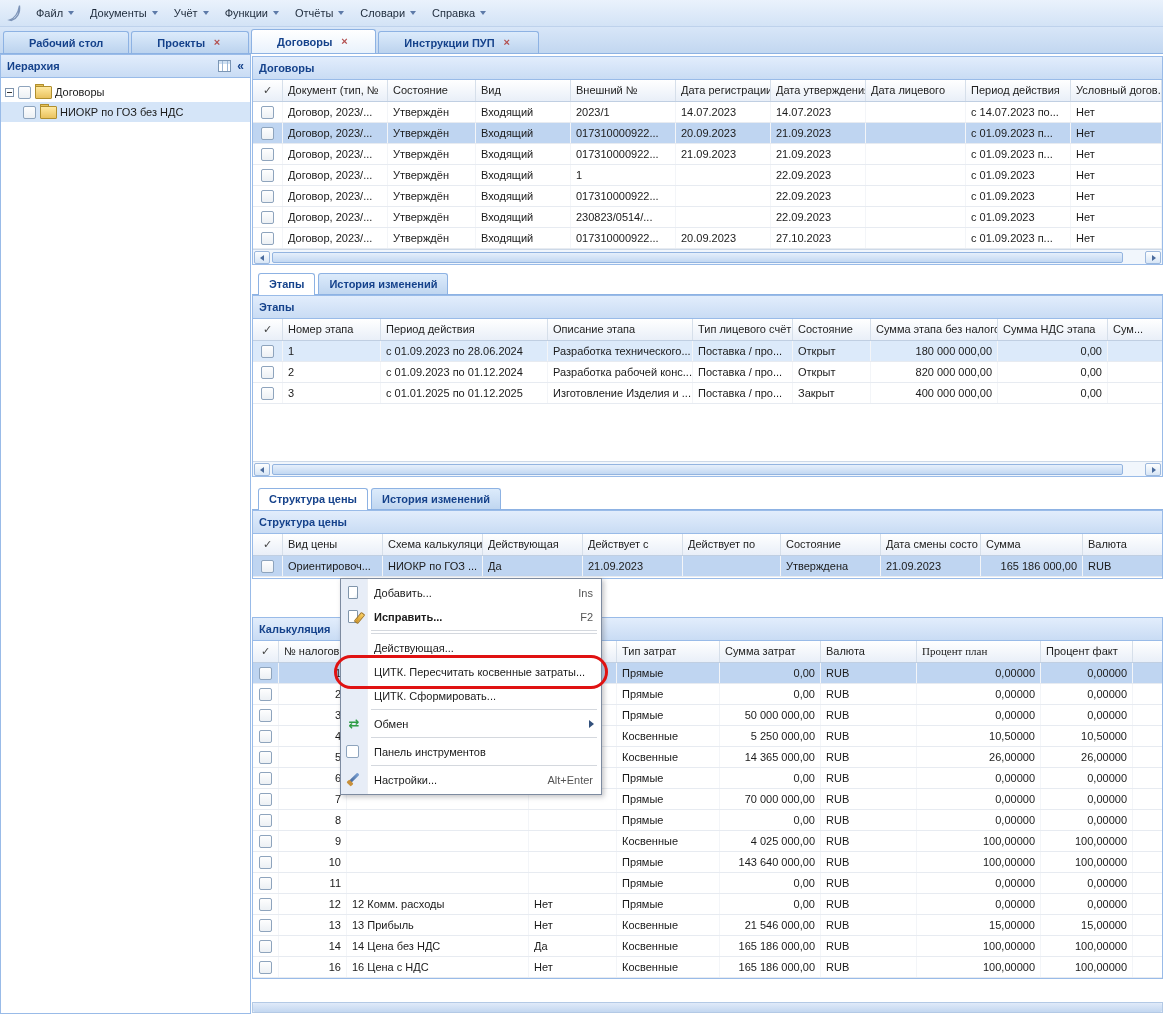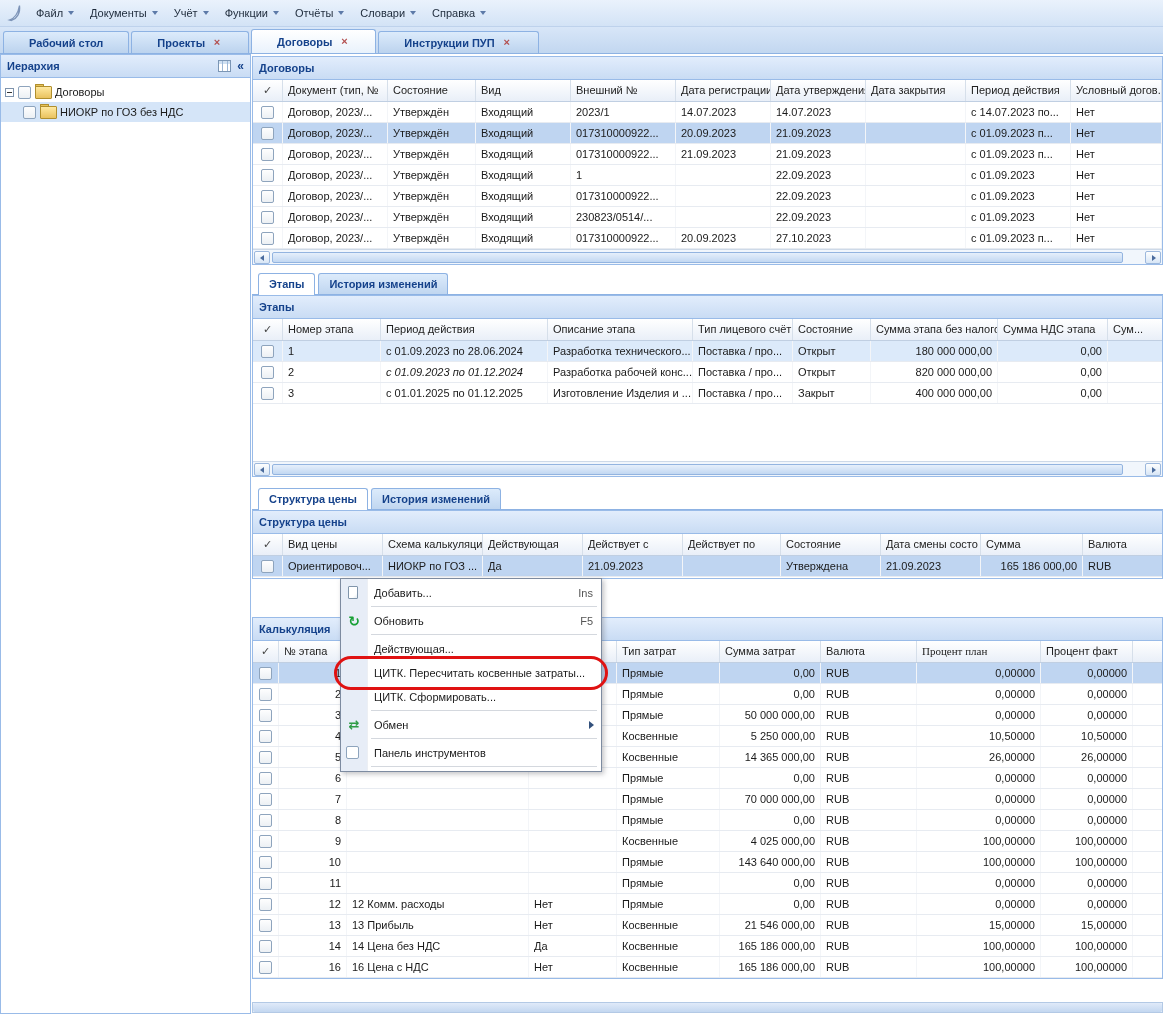--- a/index.html
+++ b/index.html
@@ -196,21 +196,21 @@
     </div>
     <div class="grid">
         <div class="grid-hdr">
           <div class="gh-cell cb-col" style="width: 30px;"></div>
           <div class="gh-cell" style="width: 105px;">Документ (тип, №</div>
           <div class="gh-cell" style="width: 88px;">Состояние</div>
           <div class="gh-cell" style="width: 95px;">Вид</div>
           <div class="gh-cell" style="width: 105px;">Внешний №</div>
           <div class="gh-cell" style="width: 95px;">Дата регистрации</div>
           <div class="gh-cell" style="width: 95px;">Дата утверждения</div>
-          <div class="gh-cell" style="width: 100px;">Дата закрытия</div>
+          <div class="gh-cell" style="width: 100px;">Дата лицевого</div>
           <div class="gh-cell" style="width: 105px;">Период действия</div>
           <div class="gh-cell" style="width: 91px;">Условный догов...</div>
         </div>
         <div class="grid-body">
           <div class="grid-row">
             <div class="g-cell cb-cell" style="width: 30px;">
               <span class="cb"></span>
             </div>
             <div class="g-cell" style="width: 105px;">Договор, 2023/...</div>
             <div class="g-cell" style="width: 88px;">Утверждён</div>
@@ -348,21 +348,21 @@
             <div class="g-cell" style="width: 78px;">Открыт</div>
             <div class="g-cell r" style="width: 127px;">180 000 000,00</div>
             <div class="g-cell r" style="width: 110px;">0,00</div>
             <div class="g-cell" style="width: 56px;"></div>
           </div>
           <div class="grid-row">
             <div class="g-cell cb-cell" style="width: 30px;">
               <span class="cb"></span>
             </div>
             <div class="g-cell" style="width: 98px;">2</div>
-            <div class="g-cell" style="width: 167px; font-style: italic;">с 01.09.2023 по 01.12.2024</div>
+            <div class="g-cell" style="width: 167px;">с 01.09.2023 по 01.12.2024</div>
             <div class="g-cell" style="width: 145px;">Разработка рабочей конс...</div>
             <div class="g-cell" style="width: 100px;">Поставка / про...</div>
             <div class="g-cell" style="width: 78px;">Открыт</div>
             <div class="g-cell r" style="width: 127px;">820 000 000,00</div>
             <div class="g-cell r" style="width: 110px;">0,00</div>
             <div class="g-cell" style="width: 56px;"></div>
           </div>
           <div class="grid-row">
             <div class="g-cell cb-cell" style="width: 30px;">
               <span class="cb"></span>
@@ -426,21 +426,21 @@
       </div>
   </div>
 
   <div class="panel" style="left:252px;top:617px;width:911px;height:362px">
     <div class="panel-hdr">
       <span>Калькуляция</span>
     </div>
     <div class="grid">
         <div class="grid-hdr">
           <div class="gh-cell cb-col" style="width: 26px;"></div>
-          <div class="gh-cell" style="width: 68px;">№ этапа</div>
+          <div class="gh-cell" style="width: 68px;">№ налогов</div>
           <div class="gh-cell" style="width: 182px;"></div>
           <div class="gh-cell" style="width: 88px;"></div>
           <div class="gh-cell" style="width: 103px;">Тип затрат</div>
           <div class="gh-cell" style="width: 101px;">Сумма затрат</div>
           <div class="gh-cell" style="width: 96px;">Валюта</div>
           <div class="gh-cell" style="width: 124px; font-family: Liberation Serif, serif;">Процент план</div>
           <div class="gh-cell" style="width: 92px;">Процент факт</div>
           <div class="gh-cell" style="width: 31px;"></div>
         </div>
         <div class="grid-body">
@@ -663,26 +663,28 @@
   </div>
 
   <div class="cmenu">
       <div class="mi">
         <span class="micon add-page-icon">
           <i></i>
         </span>
         <span class="lbl">Добавить...</span>
         <span class="sc">Ins</span>
       </div>
+      <div class="mi bold">
+        <span class="micon edit-page-icon">
+          <i></i>
+        </span>
+        <span class="lbl">Исправить...</span>
+        <span class="sc">F2</span>
+      </div>
       <div class="msep"></div>
-      <div class="mi">
-        <span class="micon refresh-icon"><i></i></span>
-        <span class="lbl">Обновить</span>
-        <span class="sc">F5</span>
-      </div>
       <div class="msep"></div>
       <div class="mi">
         <span class="lbl">Действующая...</span>
       </div>
       <div class="mi annotated" style="--ann: #e01212;">
         <span class="lbl">ЦИТК. Пересчитать косвенные затраты...</span>
       </div>
       <div class="mi">
         <span class="lbl">ЦИТК. Сформировать...</span>
       </div>
@@ -691,15 +693,22 @@
         <span class="micon exchange-icon"><i></i></span>
         <span class="lbl">Обмен</span>
         <span class="subarrow"></span>
       </div>
       <div class="msep"></div>
       <div class="mi">
         <span class="mcheckbox"></span>
         <span class="lbl">Панель инструментов</span>
       </div>
       <div class="msep"></div>
+      <div class="mi">
+        <span class="micon settings-icon">
+          <i></i>
+        </span>
+        <span class="lbl">Настройки...</span>
+        <span class="sc">Alt+Enter</span>
+      </div>
     </div>
 
 </div>
 
 </body></html>

